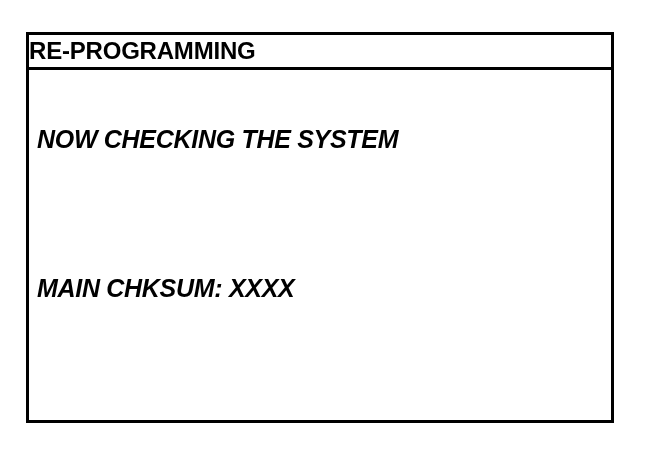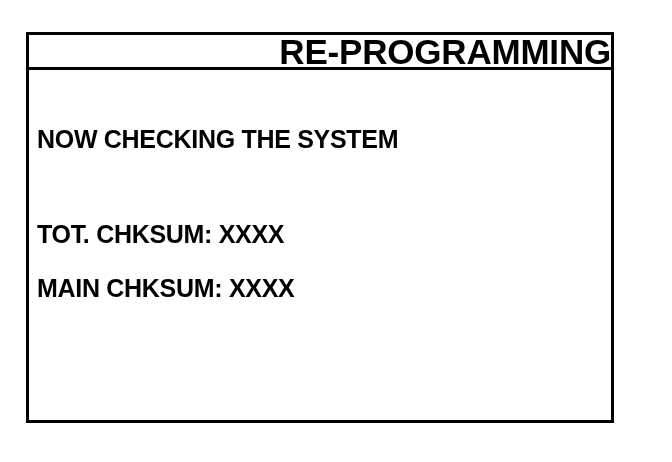--- a/index.html
+++ b/index.html
@@ -42,35 +42,36 @@
     border-bottom: 3px solid #000000;
     background: #ffffff;
   }
 
   #panel-title {
     position: absolute;
     left: 0;
     right: 0;
     top: 50%;
     transform: translateY(-50%);
-    text-align: right;
-    font-size: 35px;
+    text-align: left;
+    font-size: 24px;
     font-weight: bold;
     font-stretch: condensed;
     letter-spacing: -0.2px;
     color: #000000;
     line-height: 1;
     white-space: nowrap;
   }
 
   
   #panel-body {
     position: relative;
     height: 322px;
     background: #ffffff;
+    font-style: italic;
   }
 
   .body-line {
     position: absolute;
     left: 8px;
     font-size: 25px;
     font-weight: bold;
     font-stretch: condensed;
     letter-spacing: -0.3px;
     color: #000000;
@@ -91,21 +92,20 @@
   <div id="panel">
 
     <div id="panel-header">
       <div id="panel-title">RE-PROGRAMMING</div>
     </div>
 
     <div id="panel-body">
 
       <div id="line-status" class="body-line">NOW CHECKING THE SYSTEM</div>
 
-      <div id="line-tot" class="body-line">TOT. CHKSUM: XXXX</div>
 
       <div id="line-main" class="body-line">MAIN CHKSUM: XXXX</div>
 
     </div>
 
   </div>
 
 </div>
 
 </body></html>

